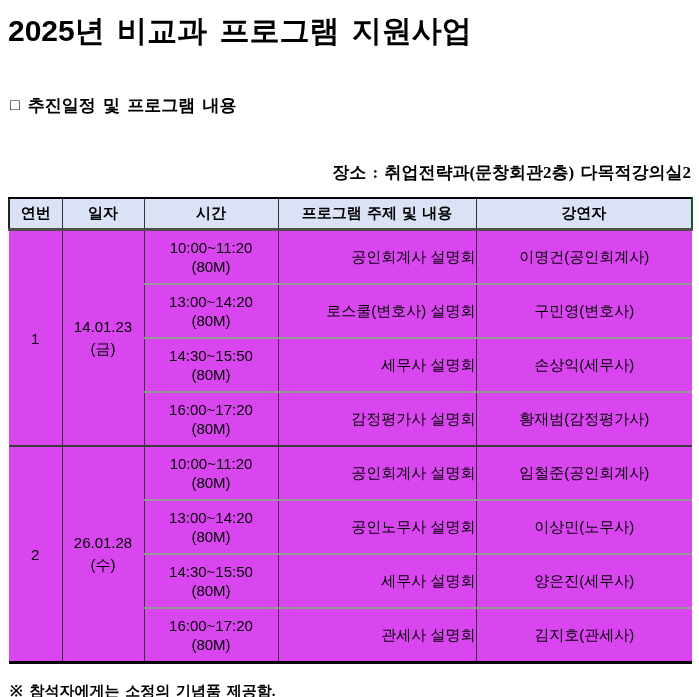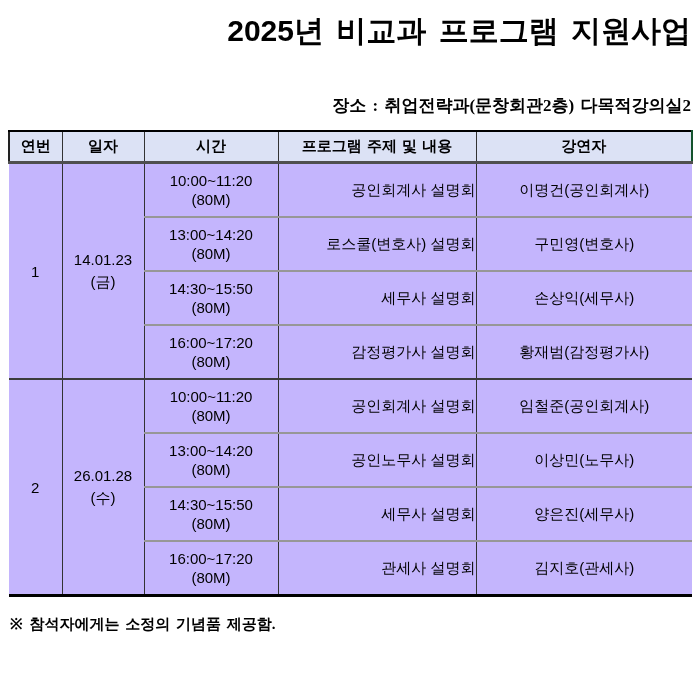--- a/index.html
+++ b/index.html
@@ -6,21 +6,21 @@
   body{
     width:699px;height:697px;overflow:hidden;
     font-family:"Liberation Sans",sans-serif;
     color:#000;
     -webkit-font-smoothing:antialiased;
   }
   .doc{padding:8px 8px 0 8px;}
 
   .title{
     margin-top:4px;
-    text-align:right;
+    text-align:left;
     font-family:"Liberation Sans",sans-serif;
     font-weight:800;
     font-size:30px;
     line-height:38px;
     letter-spacing:0px;
     word-spacing:4px;
     color:#000;
   }
 
   .section-heading{
@@ -73,21 +73,21 @@
   .schedule th:first-child{border-left:2px solid #222;}
   .schedule th:last-child{border-right:2px solid #14532d;margin-top:24px;}
   .schedule th + th{border-left:1px solid #333;}
 
   .schedule td{
     font-size:15px;
     text-align:center;
     vertical-align:middle;
     height:52px;
     padding:0;
-    background:#c4b5fd;
+    background:#d946ef;
   }
   .schedule td.col-date,
   .schedule td.col-time,
   .schedule td.col-program,
   .schedule td.col-speaker{border-left:1px solid #333;}
 
   
   .schedule tr.sub td{border-top:2px solid #979797;}
   
   .schedule tr.group-start td{border-top:2px solid #3c3c3c;}
@@ -113,20 +113,23 @@
   }
   .footnote .bullet{margin-right:7px;}
 </style>
 </head>
 <body>
 
 <div class="doc">
 
   <div class="title">2025년 비교과 프로그램 지원사업</div>
 
+  <div class="section-heading">
+    <span class="bullet">□</span><span>추진일정 및 프로그램 내용</span>
+  </div>
 
   <div class="location-line">
     <span class="loc-text">장소 : 취업전략과(문창회관2층) 다목적강의실2</span>
   </div>
 
   <table class="schedule">
     <colgroup>
       <col style="width:53px">
         <col style="width:82px">
         <col style="width:134px">

